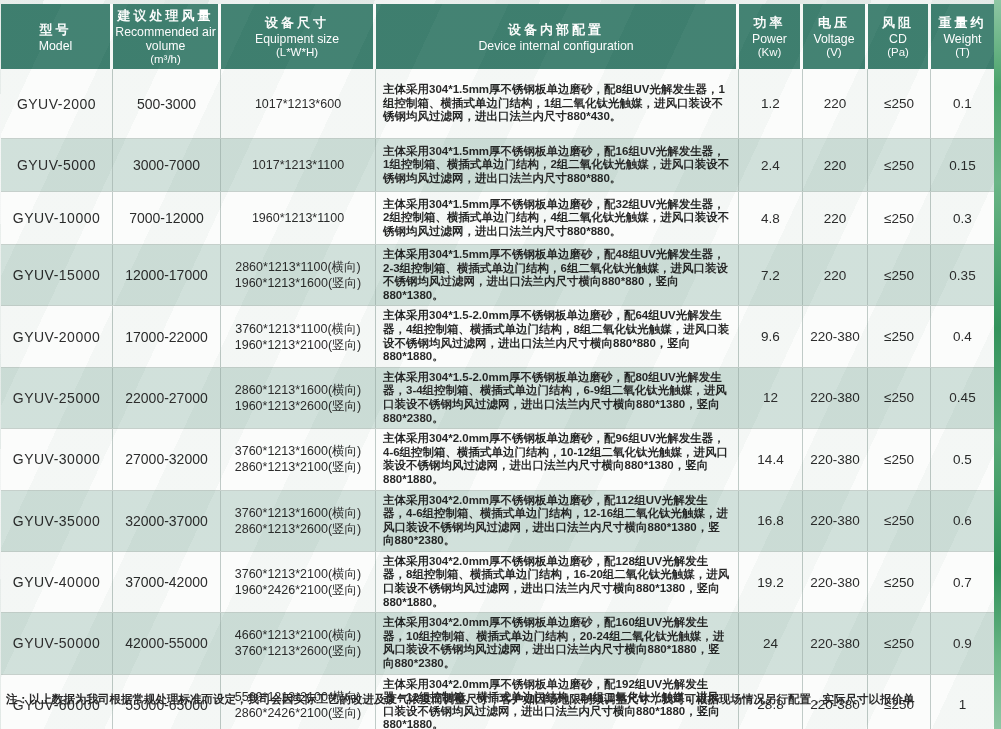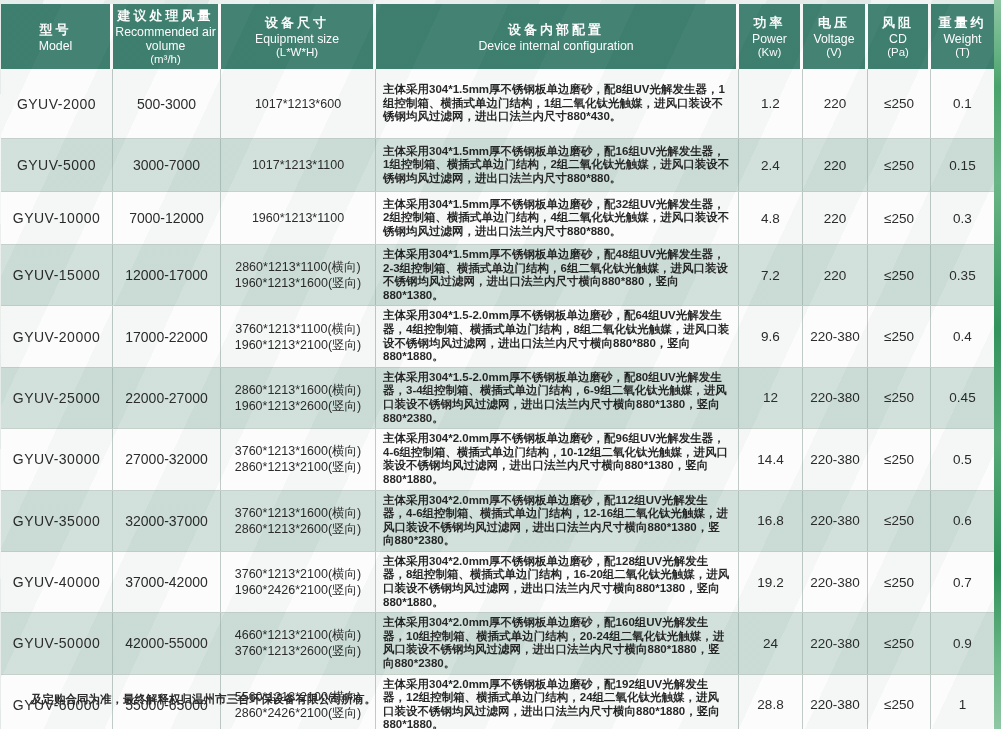--- a/index.html
+++ b/index.html
@@ -237,16 +237,16 @@
     <div class="td config">主体采用304*2.0mm厚不锈钢板单边磨砂，配192组UV光解发生器，12组控制箱、横插式单边门结构，24组二氧化钛光触媒，进风口装设不锈钢均风过滤网，进出口法兰内尺寸横向880*1880，竖向880*1880。</div>
     <div class="td num power">28.8</div>
     <div class="td num voltage">220-380</div>
     <div class="td num cd">≤250</div>
     <div class="td num weight">1</div>
   </div>
 </div>
   </div>
 
   <div class="note">
-    <div class="l2">及定购合同为准，最终解释权归温州市三合环保设备有限公司所有。</div>
+    <div class="l1">注：以上数据为我司根据常规处理标准而设定，我司会因实际工艺的改进及废气浓度而调整尺寸，客户如因场地限制须调整尺寸，我司可根据现场情况另行配置，实际尺寸以报价单</div>
   </div>
 
 </div>
 
 </body></html>

